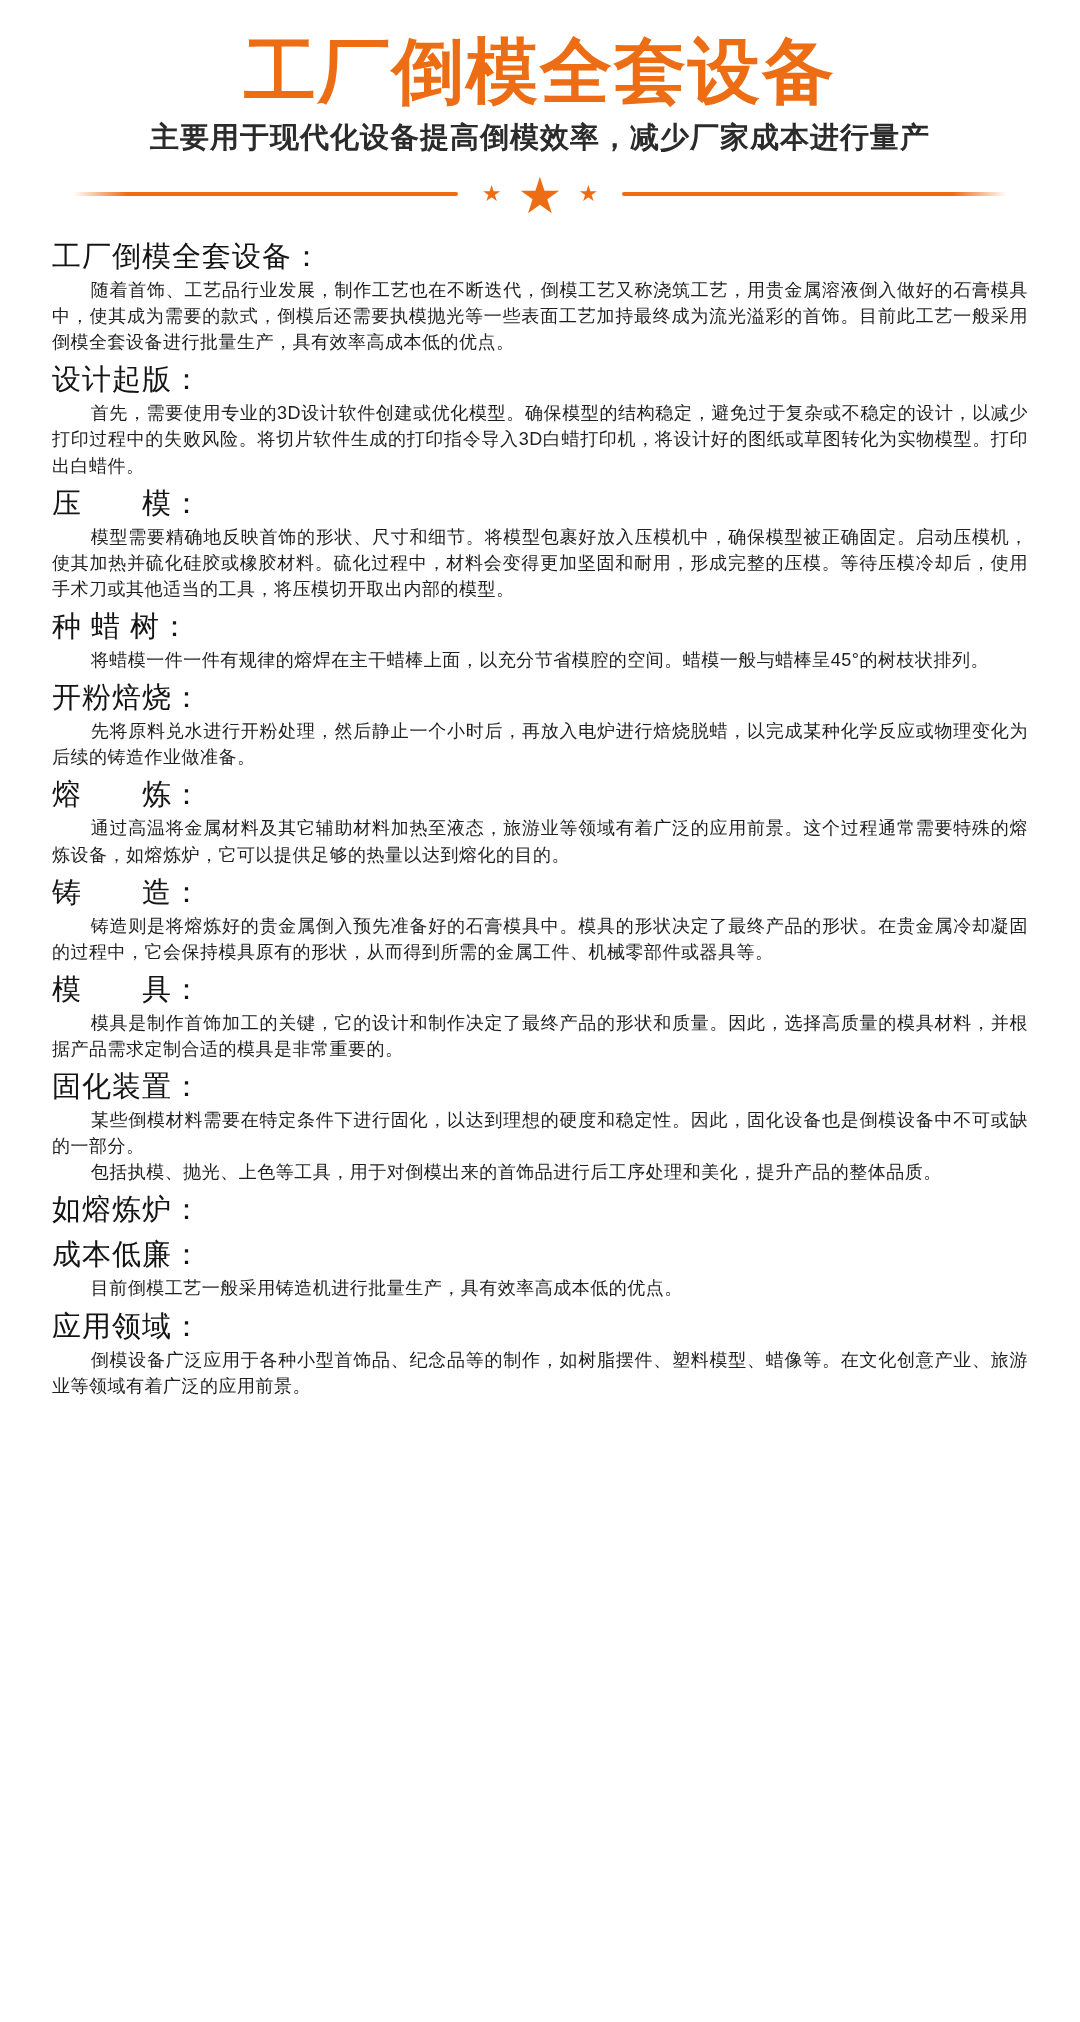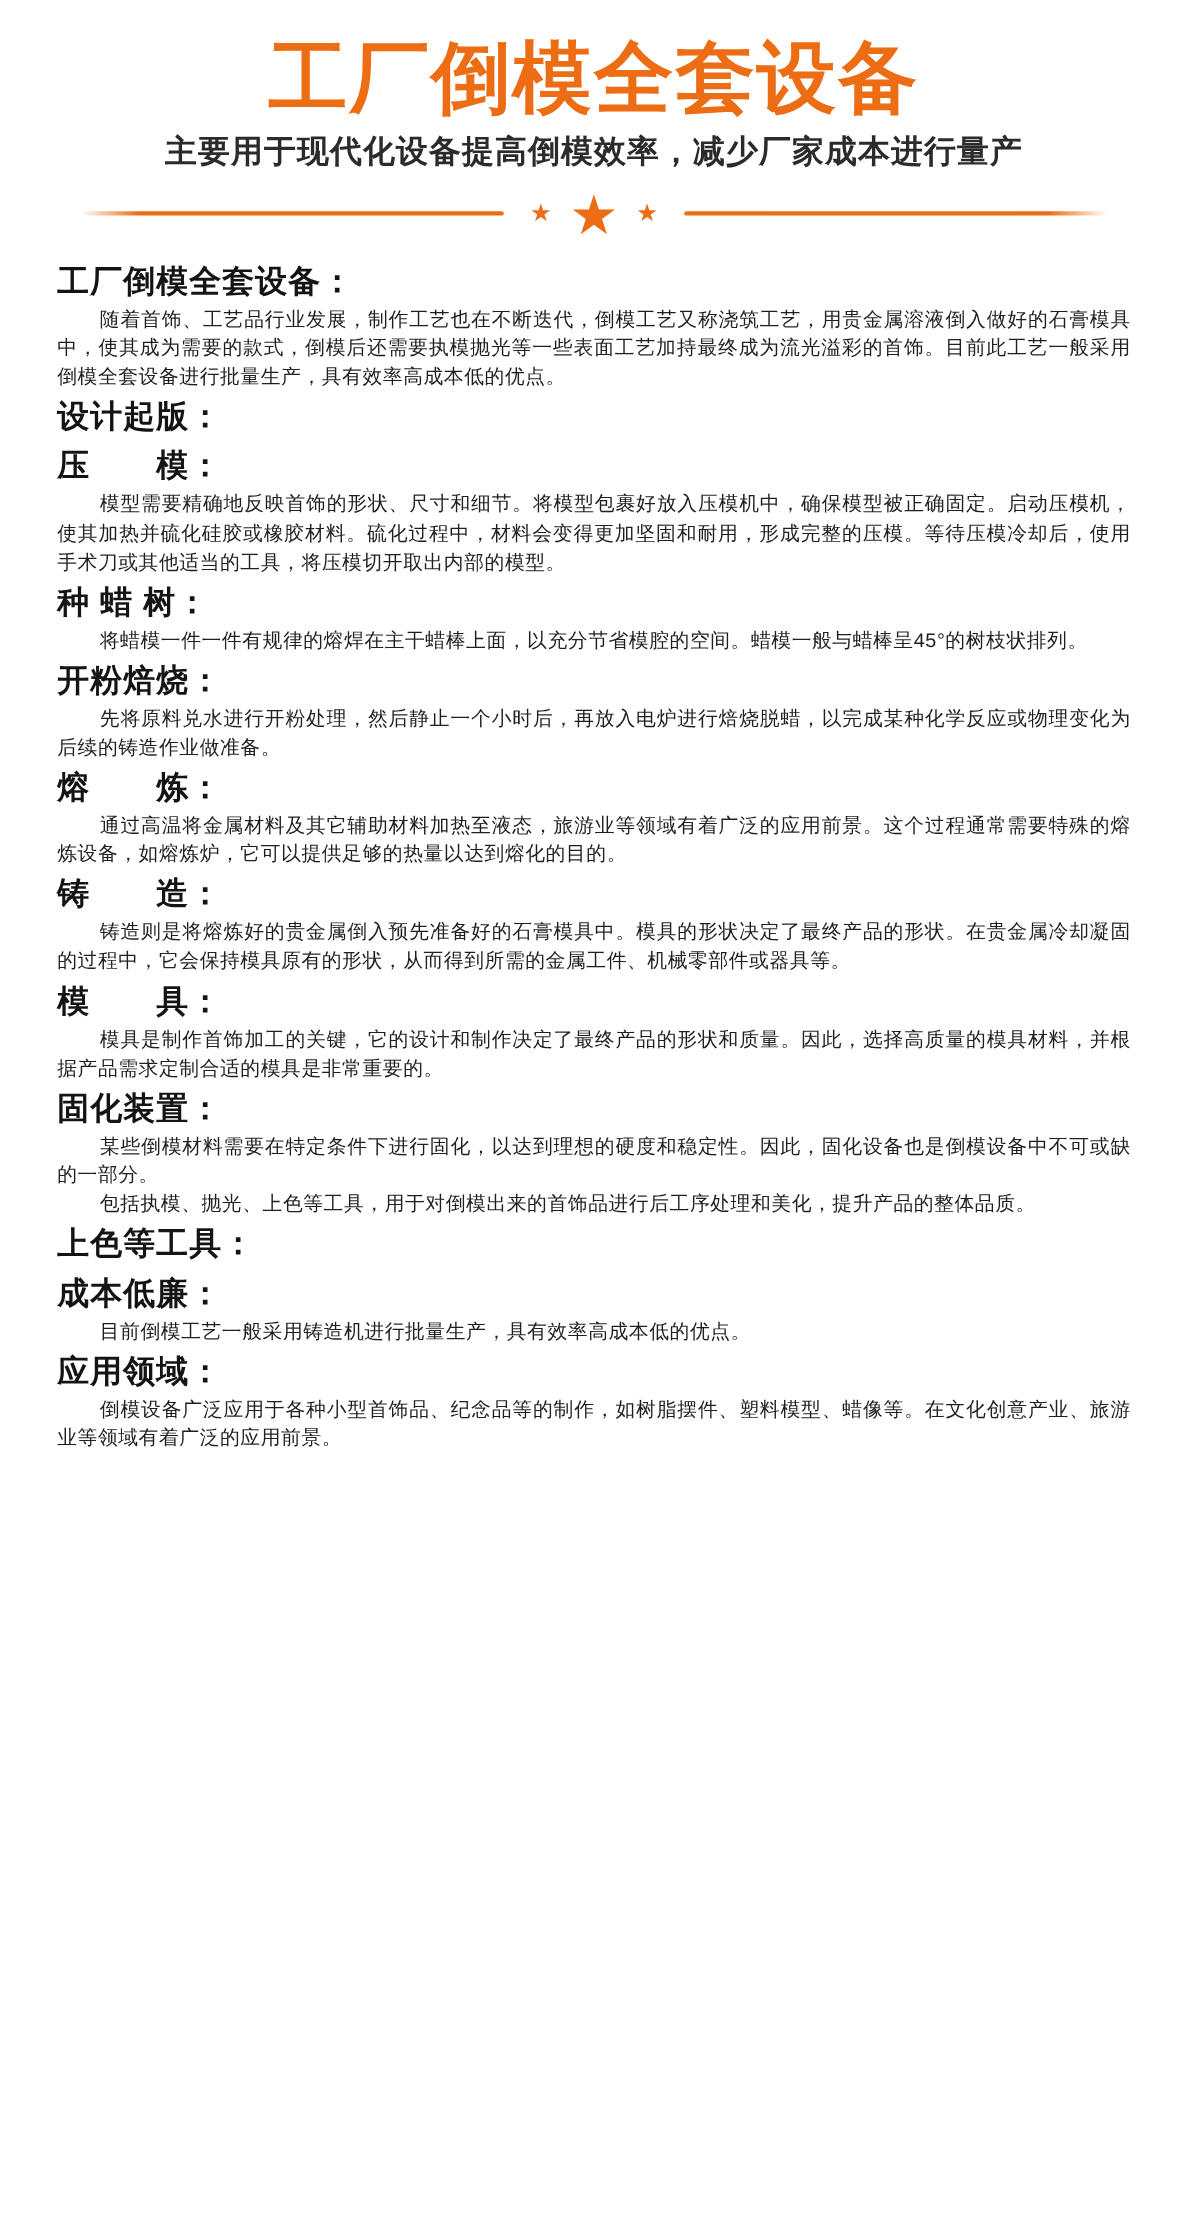--- a/index.html
+++ b/index.html
@@ -50,21 +50,21 @@
     margin-left: 14px;
   }
   .star { color: #ED6D14; line-height: 1; }
   .star.small { font-size: 22px; margin: 0 10px; }
   .star.big { font-size: 50px; margin: 0 6px; position: relative; top: 2px; }
   .article {
     padding: 14px 52px 0 52px;
   }
   .sec-heading {
     font-size: 29px;
-    font-weight: bold;
+    font-weight: normal;
     color: #141414;
     line-height: 1.45;
     margin-top: 3px;
     letter-spacing: 1px;
     white-space: pre-wrap;
   }
   .sec-body {
     font-size: 18px;
     color: #1f1f1f;
     line-height: 1.45;
@@ -90,20 +90,21 @@
   </div>
 
   <div class="article">
   <section class="sec">
     <h2 class="sec-heading">工厂倒模全套设备：</h2>
     <p class="sec-body">随着首饰、工艺品行业发展，制作工艺也在不断迭代，倒模工艺又称浇筑工艺，用贵金属溶液倒入做好的石膏模具中，使其成为需要的款式，倒模后还需要执模抛光等一些表面工艺加持最终成为流光溢彩的首饰。目前此工艺一般采用倒模全套设备进行批量生产，具有效率高成本低的优点。</p>
   </section>
 
   <section class="sec">
     <h2 class="sec-heading">设计起版：</h2>
+    <p class="sec-body">首先，需要使用专业的3D设计软件创建或优化模型。确保模型的结构稳定，避免过于复杂或不稳定的设计，以减少打印过程中的失败风险。将切片软件生成的打印指令导入3D白蜡打印机，将设计好的图纸或草图转化为实物模型。打印出白蜡件。</p>
   </section>
 
   <section class="sec">
     <h2 class="sec-heading">压　　模：</h2>
     <p class="sec-body">模型需要精确地反映首饰的形状、尺寸和细节。将模型包裹好放入压模机中，确保模型被正确固定。启动压模机，使其加热并硫化硅胶或橡胶材料。硫化过程中，材料会变得更加坚固和耐用，形成完整的压模。等待压模冷却后，使用手术刀或其他适当的工具，将压模切开取出内部的模型。</p>
   </section>
 
   <section class="sec">
     <h2 class="sec-heading">种 蜡 树：</h2>
     <p class="sec-body">将蜡模一件一件有规律的熔焊在主干蜡棒上面，以充分节省模腔的空间。蜡模一般与蜡棒呈45°的树枝状排列。</p>
@@ -132,21 +133,21 @@
   <section class="sec">
     <h2 class="sec-heading">固化装置：</h2>
     <p class="sec-body">某些倒模材料需要在特定条件下进行固化，以达到理想的硬度和稳定性。因此，固化设备也是倒模设备中不可或缺的一部分。</p>
   </section>
 
   <section class="sec">
     <p class="sec-body">包括执模、抛光、上色等工具，用于对倒模出来的首饰品进行后工序处理和美化，提升产品的整体品质。</p>
   </section>
 
   <section class="sec">
-    <h2 class="sec-heading">上色等工具：</h2>
+    <h2 class="sec-heading">如熔炼炉：</h2>
   </section>
 
   <section class="sec">
     <h2 class="sec-heading">成本低廉：</h2>
     <p class="sec-body">目前倒模工艺一般采用铸造机进行批量生产，具有效率高成本低的优点。</p>
   </section>
 
   <section class="sec">
     <h2 class="sec-heading">应用领域：</h2>
     <p class="sec-body">倒模设备广泛应用于各种小型首饰品、纪念品等的制作，如树脂摆件、塑料模型、蜡像等。在文化创意产业、旅游业等领域有着广泛的应用前景。</p>

